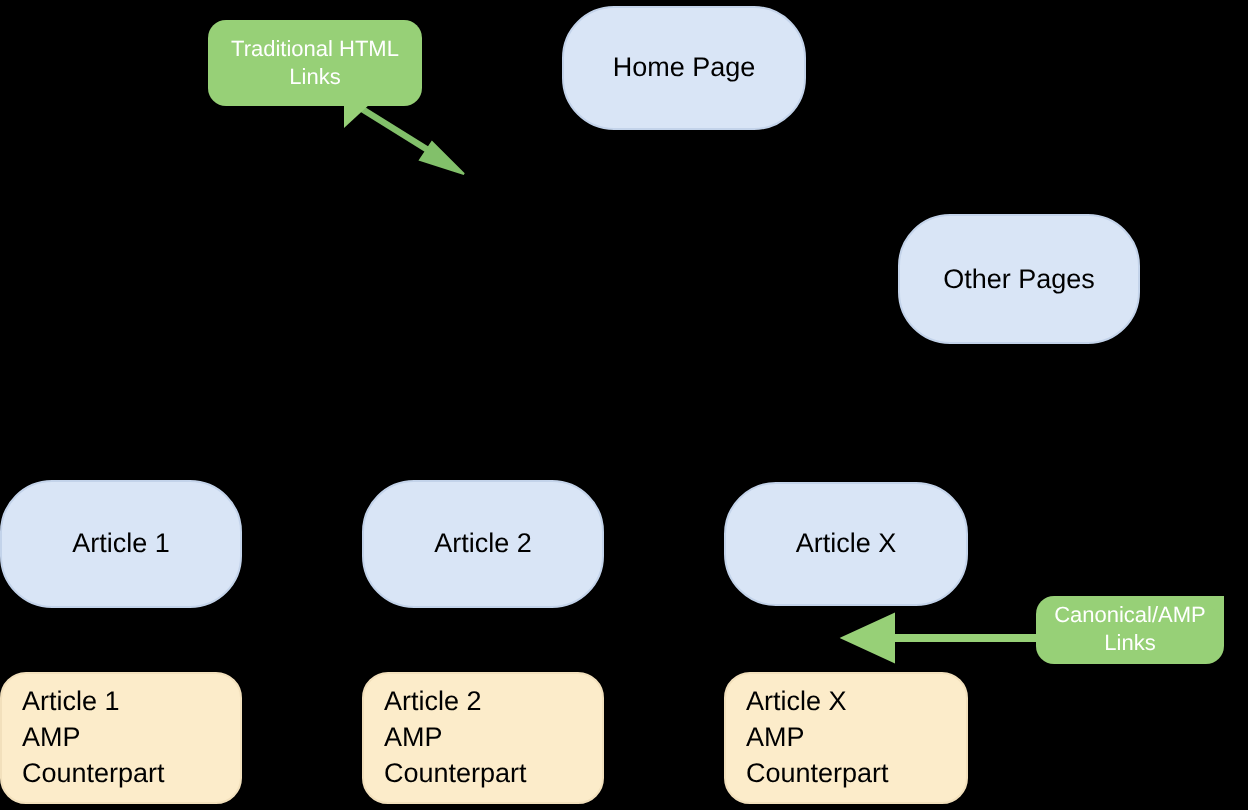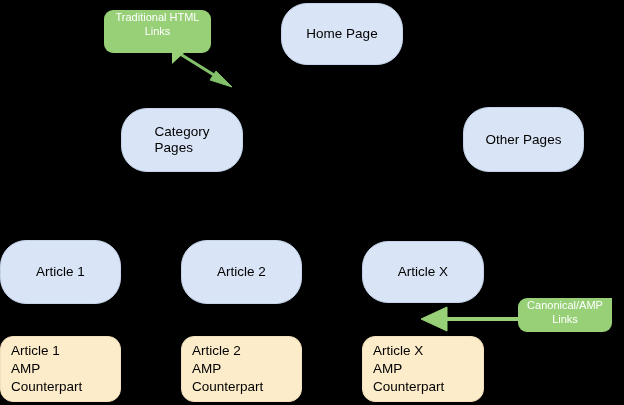--- a/index.html
+++ b/index.html
@@ -41,21 +41,21 @@
   }
   .callout {
     position: absolute;
     box-sizing: border-box;
     background: #97d077;
     border-radius: 9px;
     color: #ffffff;
     font-size: 11px;
     line-height: 14px;
     display: flex;
-    align-items: flex-start;
+    align-items: center;
     justify-content: center;
     text-align: center;
     padding: 0 6px;
   }
   .callout-tail-left {
     position: absolute;
     width: 0; height: 0;
     border-left: 13px solid #97d077;
     border-bottom: 12px solid transparent;
     left: 68px;
@@ -90,29 +90,23 @@
     <g stroke="#97d077" fill="#97d077">
       <line x1="520" y1="319" x2="440" y2="319" stroke-width="4"></line>
       <polygon points="421,319 447,307 447,331"></polygon>
     </g>
   </svg>
 
   <div class="node blue-box" style="left:281px; top:3px; width:122px; height:62px;">
     <span>Home Page</span>
   </div>
 
-  <div class="node blue-box" style="left:121px; top:108px; width:122px; height:64px;">
-    <span>
-      <span class="nl">Category</span>
-      <span class="nl">Pages</span>
-    </span>
-  </div>
 
 
-  <div class="node blue-box" style="left:463px; top:107px; width:121px; height:65px;">
+  <div class="node blue-box" style="left:449px; top:107px; width:121px; height:65px;">
     <span>Other Pages</span>
   </div>
 
   <div class="node blue-box" style="left:0px; top:240px; width:121px; height:64px;">
     <span>Article 1</span>
   </div>
 
   <div class="node blue-box" style="left:181px; top:240px; width:121px; height:64px;">
     <span>Article 2</span>
   </div>

